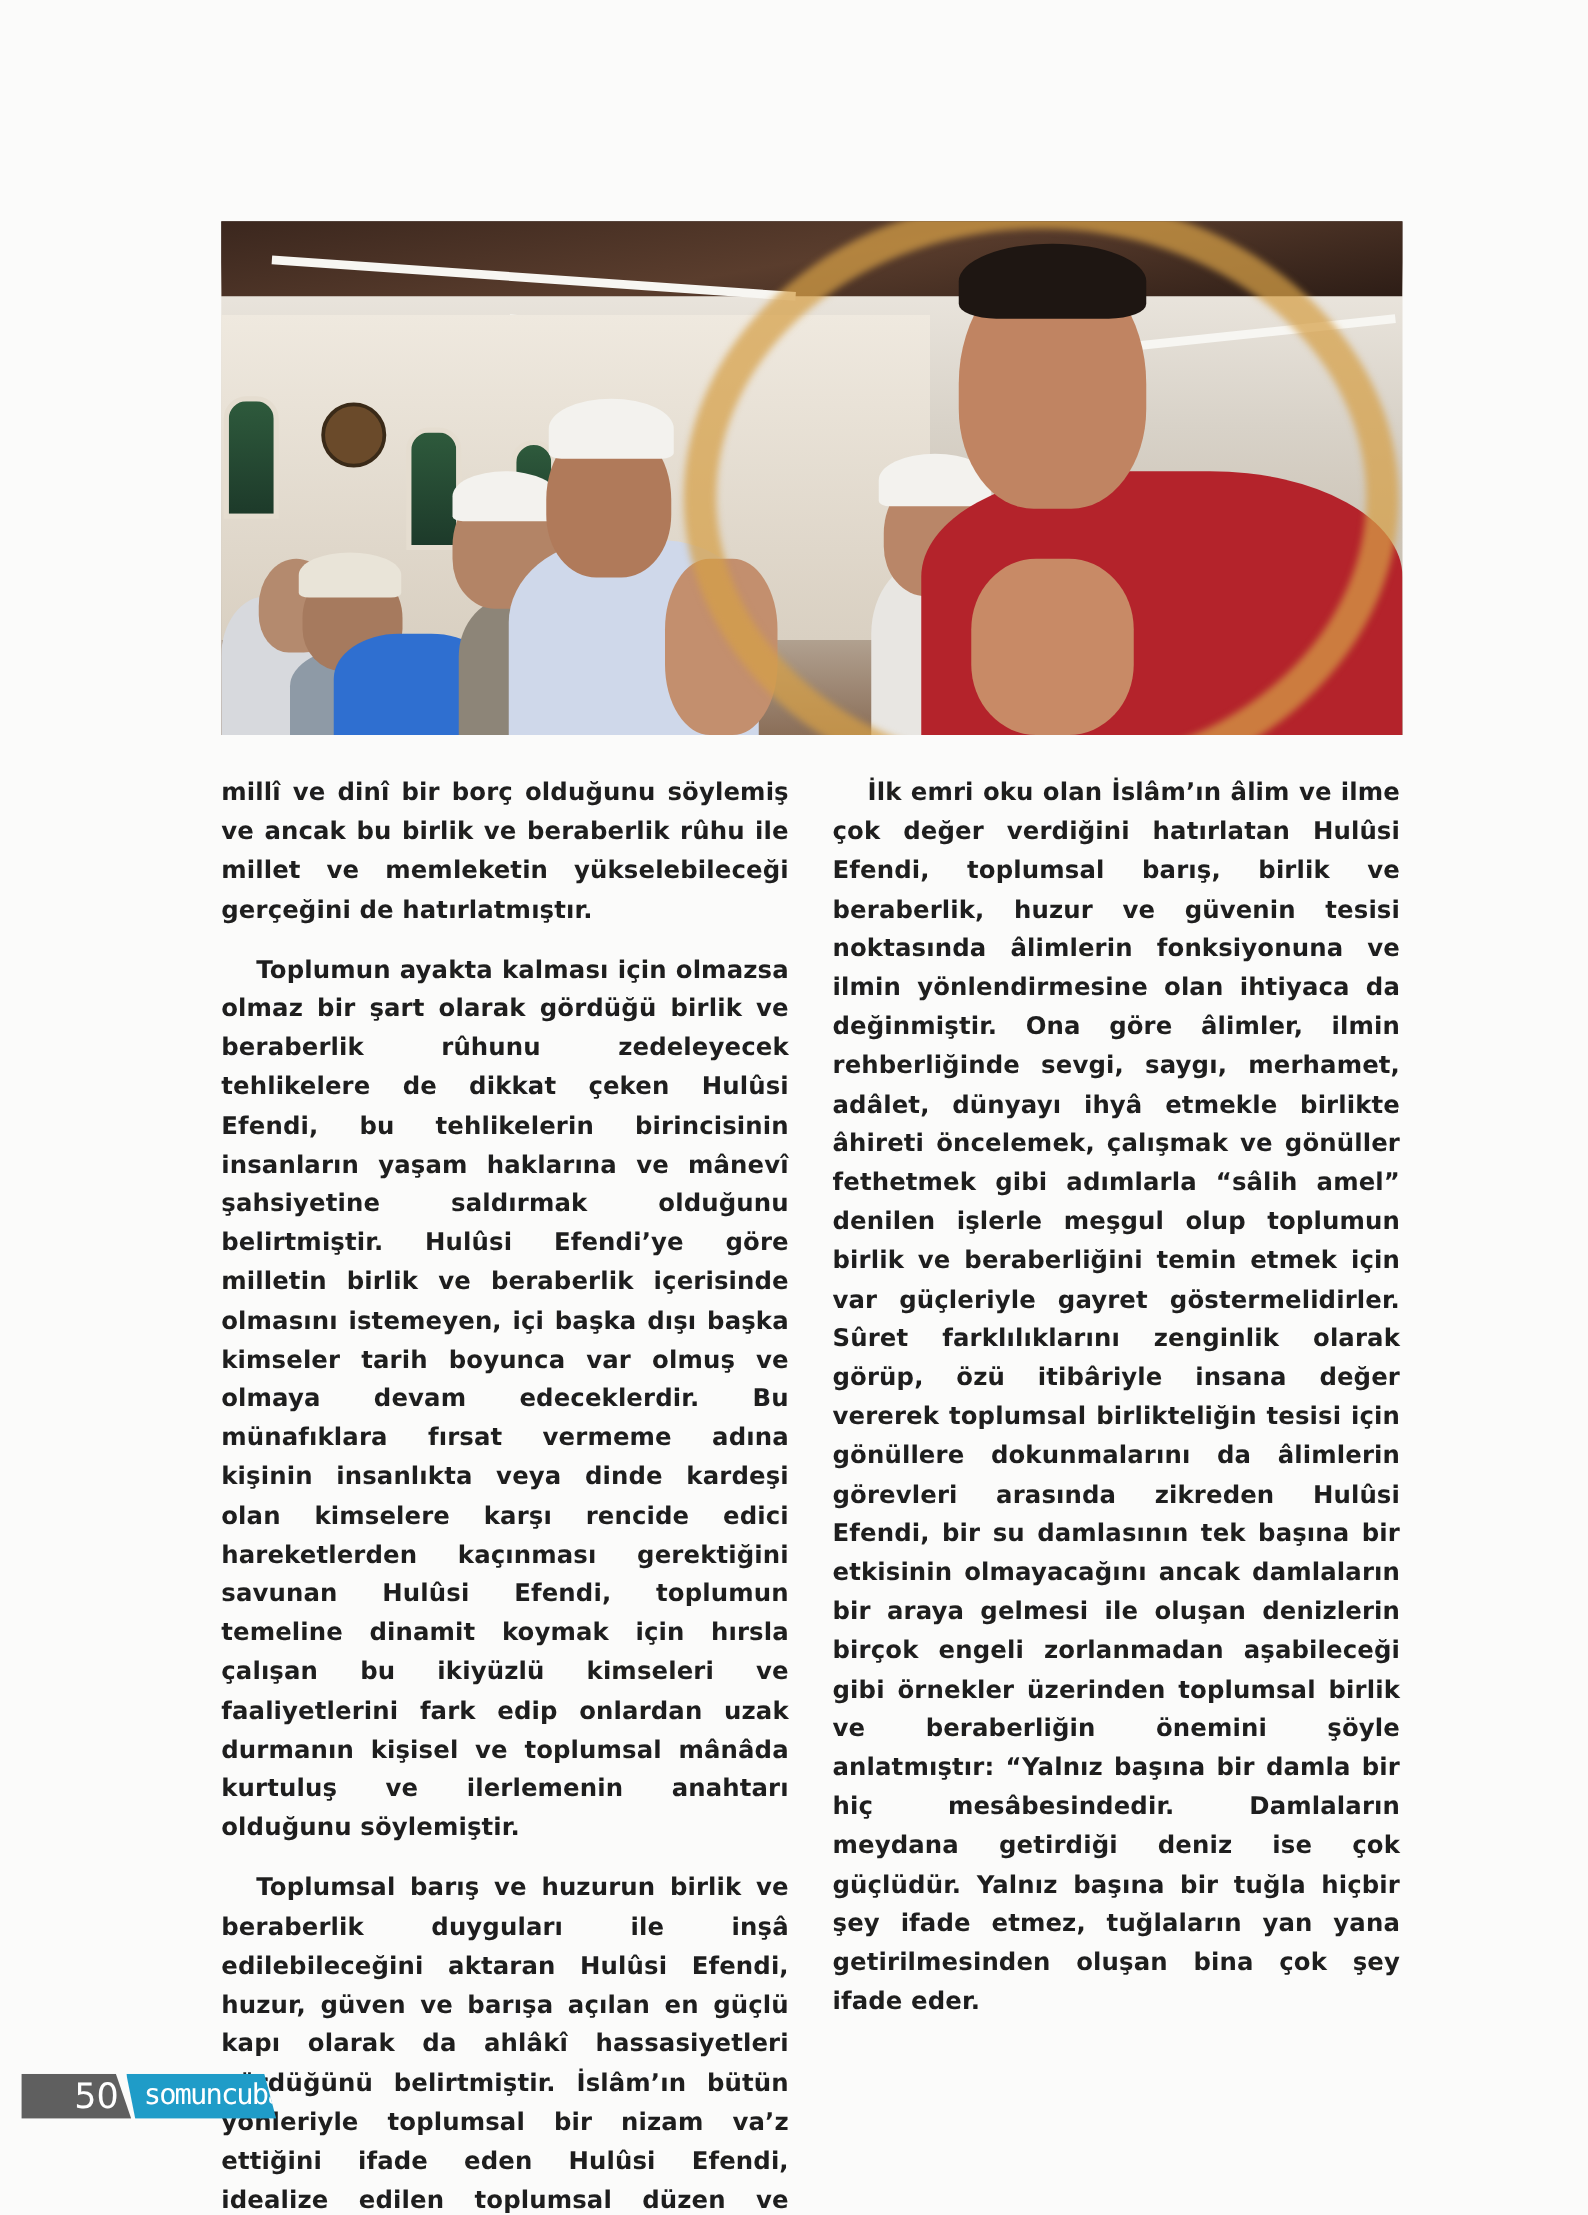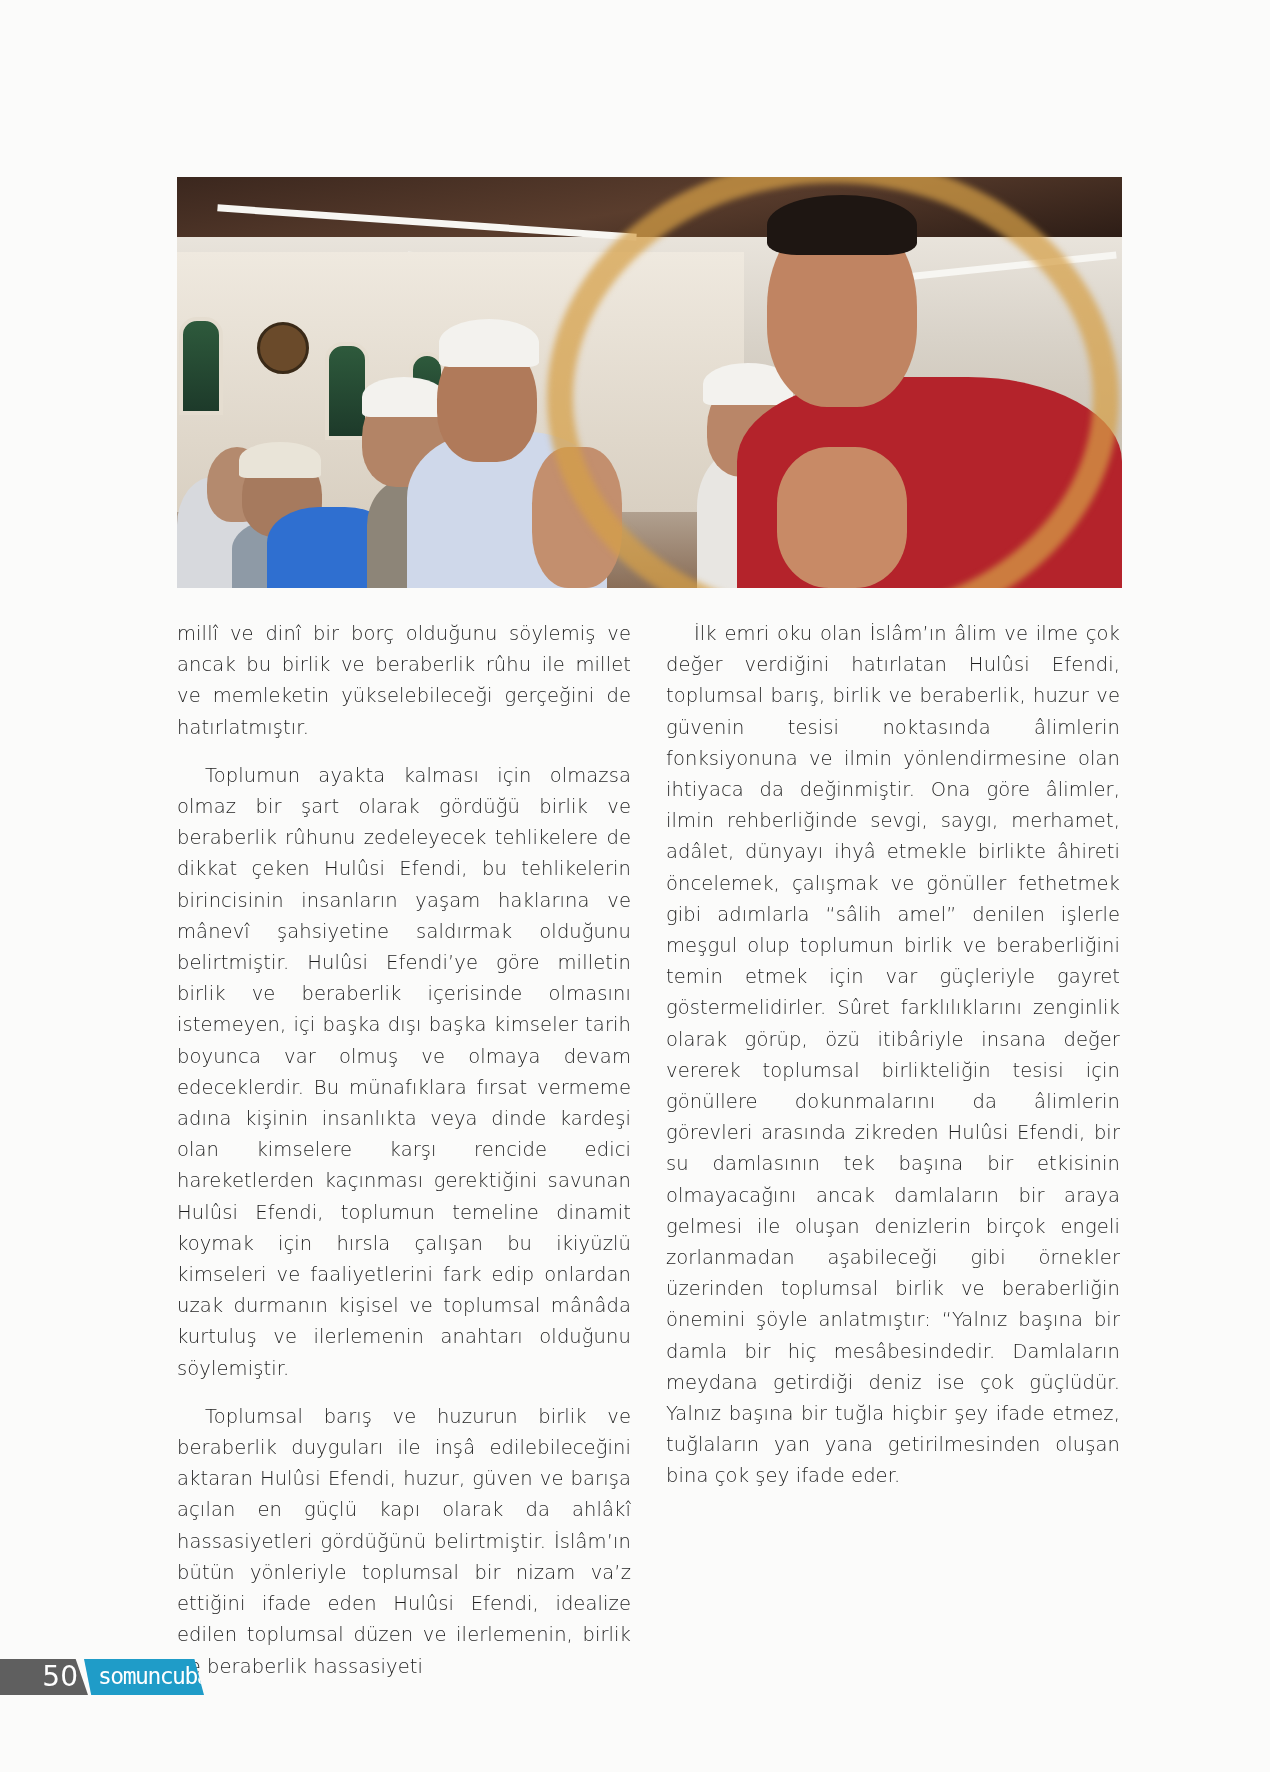--- a/index.html
+++ b/index.html
@@ -57,24 +57,24 @@
     line-height: 31.2px;
     text-align: justify;
     hyphens: manual;
     color: #1e1e1e;
     letter-spacing: 0.1px;
     font-family: "DejaVu Sans", sans-serif;
     font-weight: 300;
   }
   .column.left { left: 177px; }
   .column.right { left: 666px; }
-  .column p { margin: 0 0 17px 0; text-indent: 28px; }
+  .column p { margin: 0 0 17px 0; text-indent: 28px; font-weight: bold; }
   .column p.noindent { text-indent: 0; }
   .footer {
-    position: absolute; left: 0; top: 1659px; height: 33px;
+    position: absolute; left: 17px; top: 1659px; height: 33px;
     display: flex; align-items: stretch;
   }
   .page-num {
     background: #5f5f5f; color: #ffffff;
     width: 88px; height: 36px;
     font-size: 28px; line-height: 36px;
     text-align: right; padding-right: 10px;
     box-sizing: border-box;
     font-family: "DejaVu Sans", sans-serif;
     clip-path: polygon(0 0, 86% 0, 100% 100%, 0 100%);

